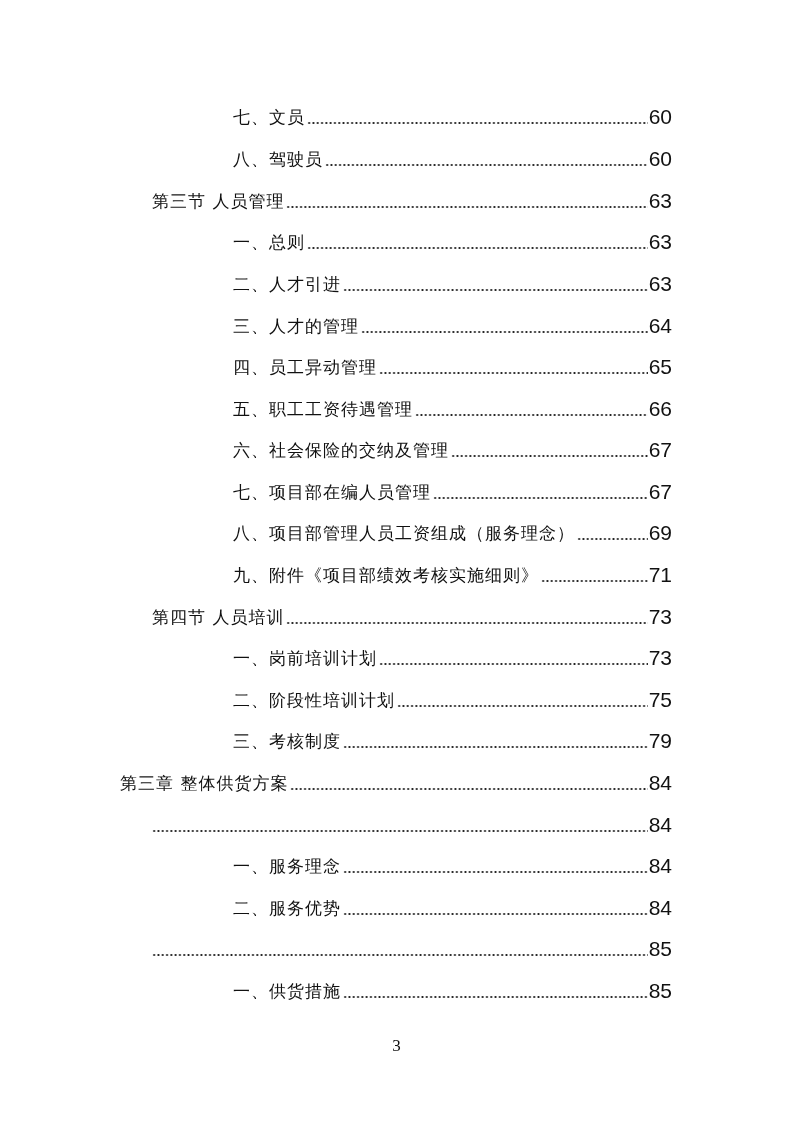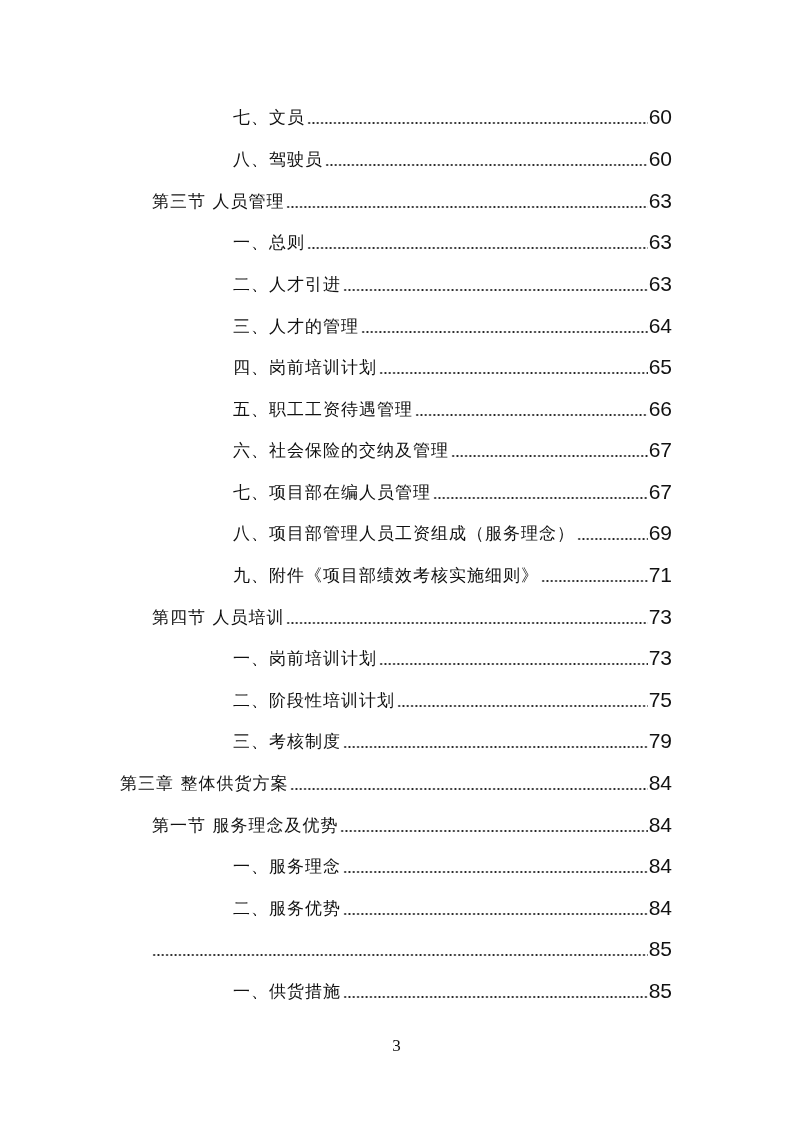--- a/index.html
+++ b/index.html
@@ -51,21 +51,21 @@
       <span class="title">二、人才引进</span>
       <span class="leader"></span>
       <span class="page">63</span>
     </div>
   <div class="entry lvl2" style="top:314px">
       <span class="title">三、人才的管理</span>
       <span class="leader"></span>
       <span class="page">64</span>
     </div>
   <div class="entry lvl2" style="top:355px">
-      <span class="title">四、岗前培训计划</span>
+      <span class="title">四、员工异动管理</span>
       <span class="leader"></span>
       <span class="page">65</span>
     </div>
   <div class="entry lvl2" style="top:397px">
       <span class="title">五、职工工资待遇管理</span>
       <span class="leader"></span>
       <span class="page">66</span>
     </div>
   <div class="entry lvl2" style="top:438px">
       <span class="title">六、社会保险的交纳及管理</span>
@@ -106,21 +106,20 @@
       <span class="title">三、考核制度</span>
       <span class="leader"></span>
       <span class="page">79</span>
     </div>
   <div class="entry lvl0" style="top:771px">
       <span class="title">第三章 整体供货方案</span>
       <span class="leader"></span>
       <span class="page">84</span>
     </div>
   <div class="entry lvl1" style="top:813px">
-      <span class="title">第一节 服务理念及优势</span>
       <span class="leader"></span>
       <span class="page">84</span>
     </div>
   <div class="entry lvl2" style="top:854px">
       <span class="title">一、服务理念</span>
       <span class="leader"></span>
       <span class="page">84</span>
     </div>
   <div class="entry lvl2" style="top:896px">
       <span class="title">二、服务优势</span>

